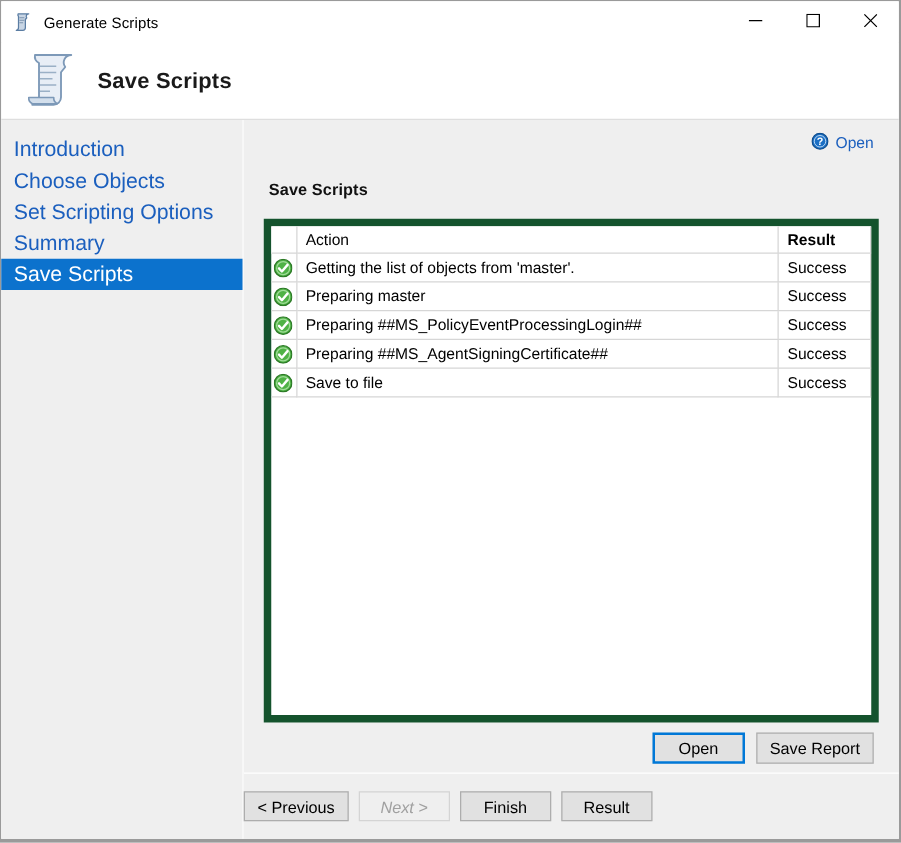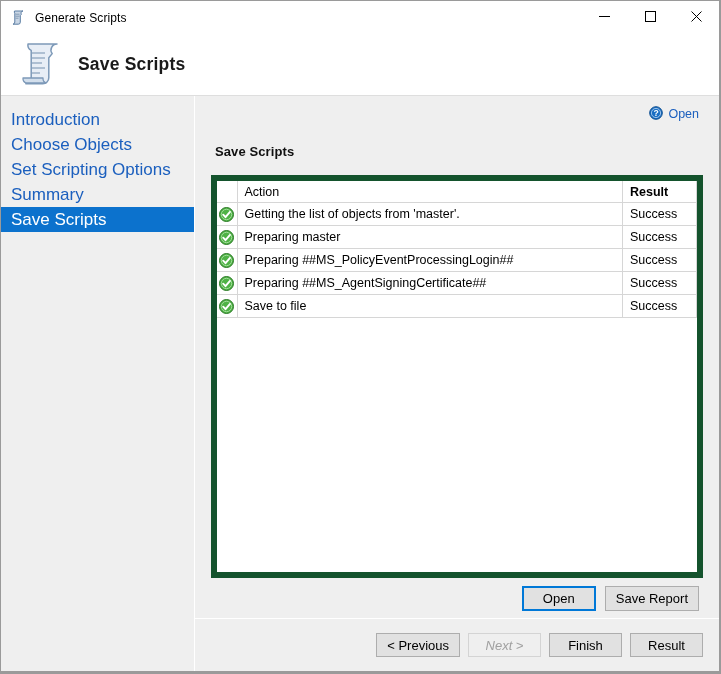--- a/index.html
+++ b/index.html
@@ -259,21 +259,21 @@
     font-style: italic;
   }
 
   
   #footer {
     height: 52px;
     min-height: 52px;
     border-top: 1px solid #ffffff;
     display: flex;
     align-items: center;
-    justify-content: flex-end;
+    justify-content: flex-start;
     padding-right: 16px;
     gap: 8px;
     background: #efefef;
   }
   #footer .btn { min-width: 73px; height: 24px; }
 </style>
 </head>
 <body>
 
 <div id="window">

